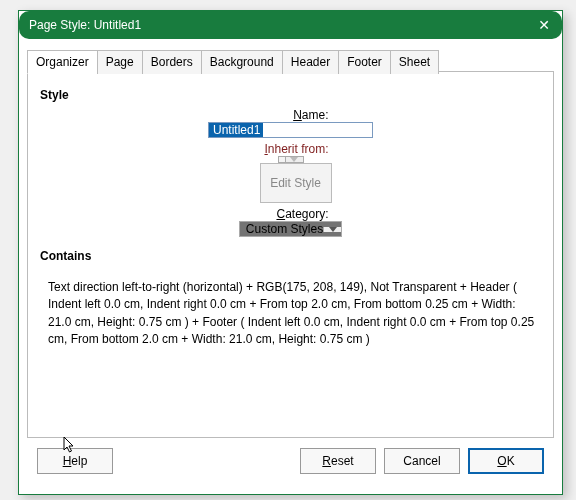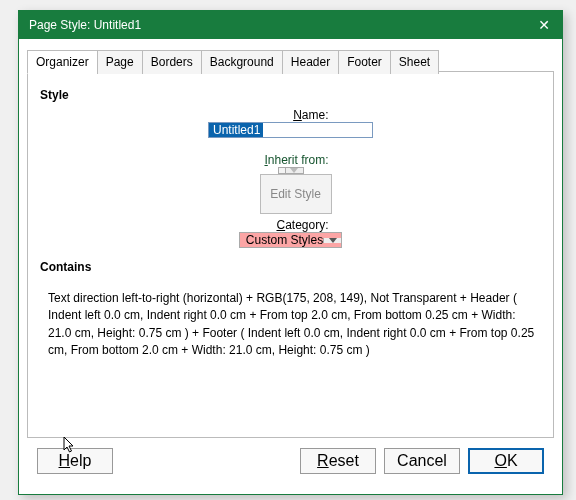--- a/index.html
+++ b/index.html
@@ -23,20 +23,21 @@
   }
   .titlebar {
     height: 28px;
     background: #187c3e;
     color: #fff;
     display: flex;
     align-items: center;
     justify-content: space-between;
     padding: 0 8px 0 10px;
     font-size: 12px;
+    border-radius: 10px;
   }
   .close-x {
     font-size: 14px;
     width: 20px;
     text-align: center;
     cursor: pointer;
     font-weight: 300;
   }
   .client {
     flex: 1;
@@ -79,40 +80,40 @@
     align-items: center;
     margin: 4px 0;
     flex-direction: column;
   }
   .form-label {
     width: 88px;
     text-align: right;
     padding-right: 6px;
     color: #000;
   }
-  .form-label.disabled { color: #14532d; margin-top: 11px; }
+  .form-label.disabled { color: #7f1d1d; }
   .underline { text-decoration: underline; }
   .text-input {
     flex: 1;
     height: 22px;
     border: 1px solid #7a9ac0;
     padding: 0 4px;
     font-size: 12px;
     color: #fff;
     background: #fff;
     outline: none;
   }
   .text-input.selected {
     background: linear-gradient(to right,#0a64ad 0,#0a64ad 54px,#fff 54px,#fff 100%);
   }
   .combo {
     flex: 1;
     height: 22px;
     border: 1px solid #aaa;
-    background: #fca5a5;
+    background: #737373;
     display: flex;
     align-items: center;
     justify-content: space-between;
     padding: 0 0 0 6px;
   }
   .combo.disabled { background: #f4f4f4; color:#888; }
   .combo-btn {
     width: 18px; height: 100%;
     border-left: 1px solid #aaa;
     display:flex; align-items:center; justify-content:center;
@@ -141,21 +142,21 @@
     display: flex;
     justify-content: space-between;
     padding: 10px 10px 12px 10px;
   }
   .btns-right { display:flex; gap:8px;border-radius:13px; }
   .btn {
     min-width: 76px;
     height: 26px;
     border: 1px solid #999;
     background: #f8f8f8;
-    font-size: 16px;
+    font-size: 12px;
     cursor: pointer;
     padding: 0 12px;
   }
   .btn.default {
     border: 2px solid #0a64ad;
   }
   .cursor {
     position:absolute;
     left:35px; top:365px;
     width:14px;height:18px;

